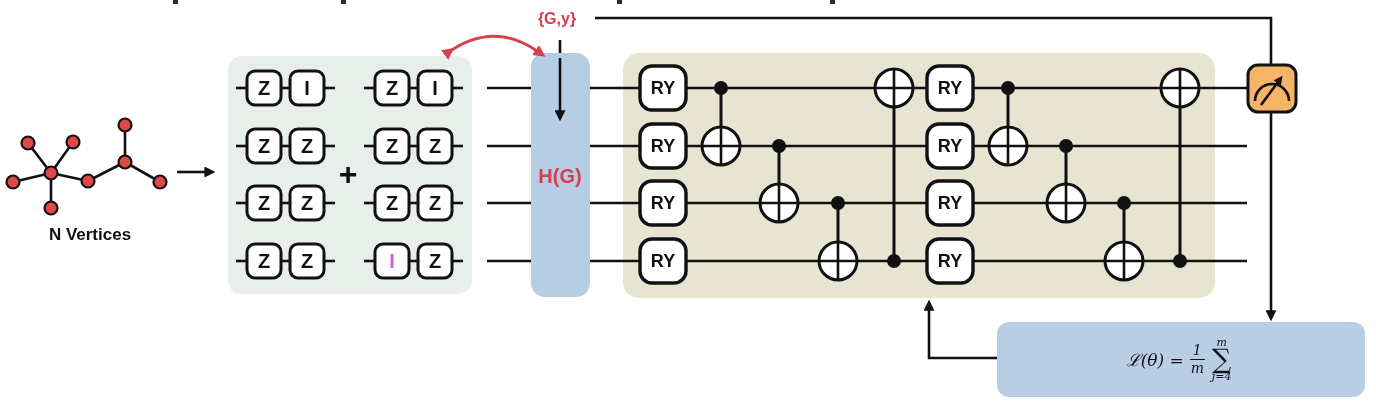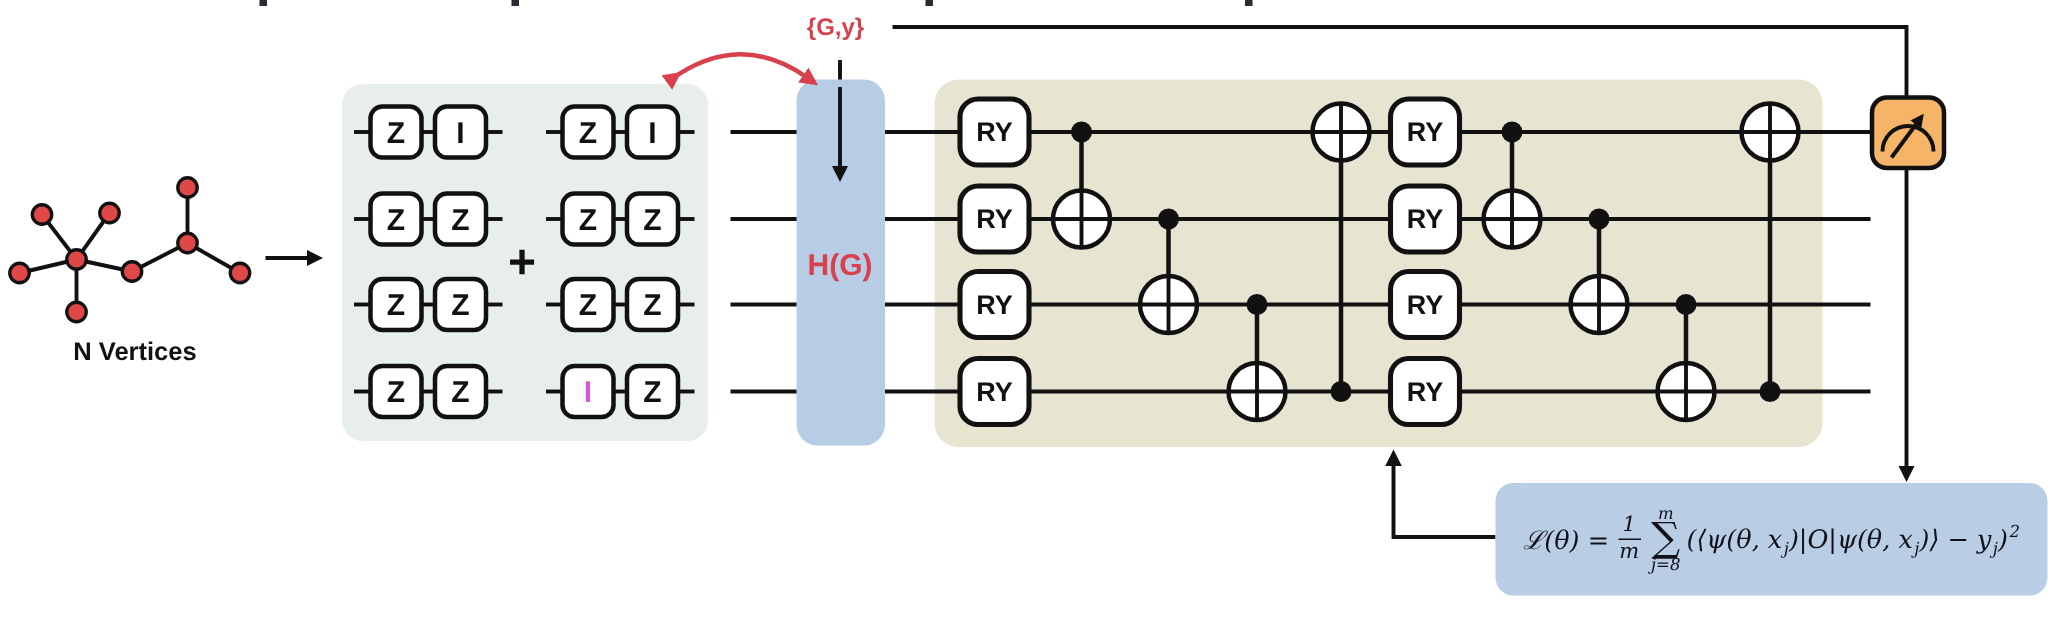--- a/index.html
+++ b/index.html
@@ -308,18 +308,17 @@
   <div class="formula">
     <span>ℒ(θ) =</span>
     <span class="frac">
       <span>1</span>
       <span class="bar"></span>
       <span>m</span>
     </span>
     <span class="bigsum">
       <span class="lim">m</span>
       <span class="sigma">∑</span>
-      <span class="lim">j=8</span>
+      <span class="lim">j=4</span>
     </span>
-    <span><span>(⟨ψ(θ, x</span><sub class="j">j</sub><span>)|O|ψ(θ, x</span><sub class="j">j</sub><span>)⟩ − y</span><sub class="j">j</sub><span>)</span><sup class="sq">2</sup></span>
   </div>
 </div>
 </div>
 
 </body></html>

